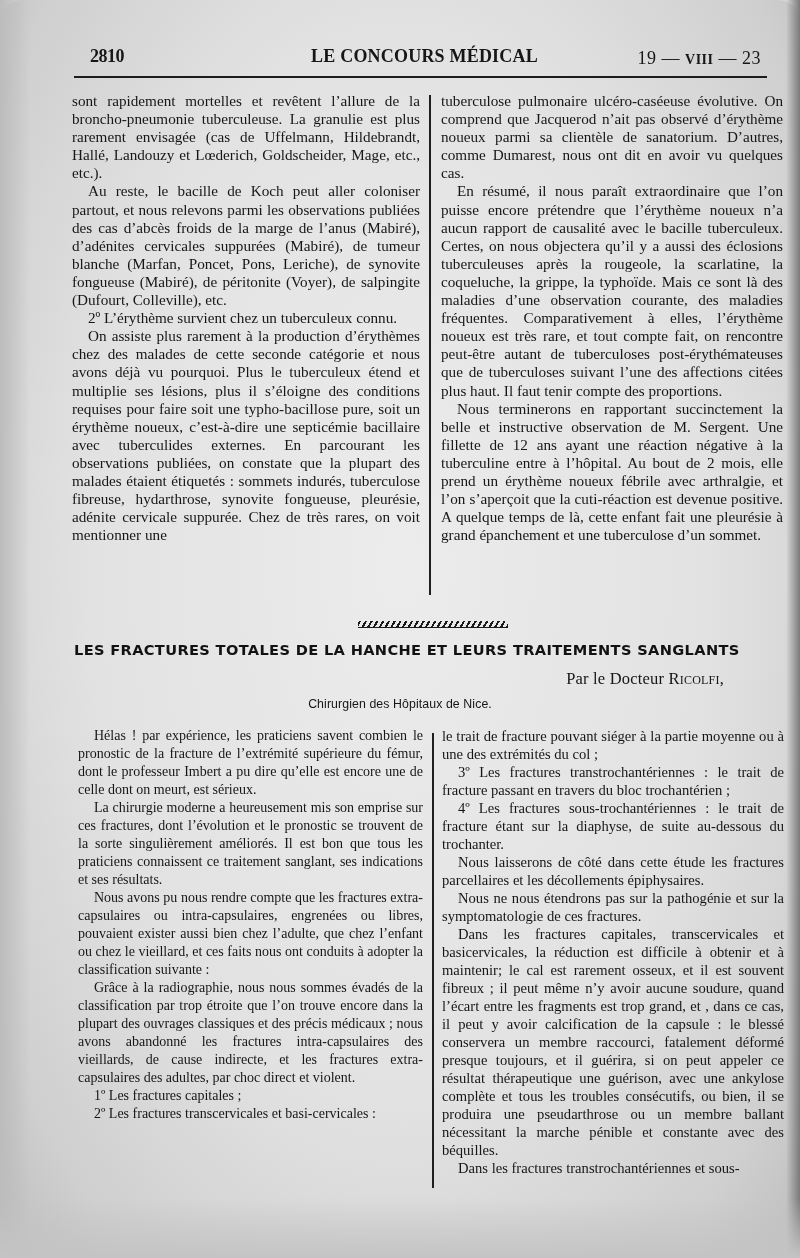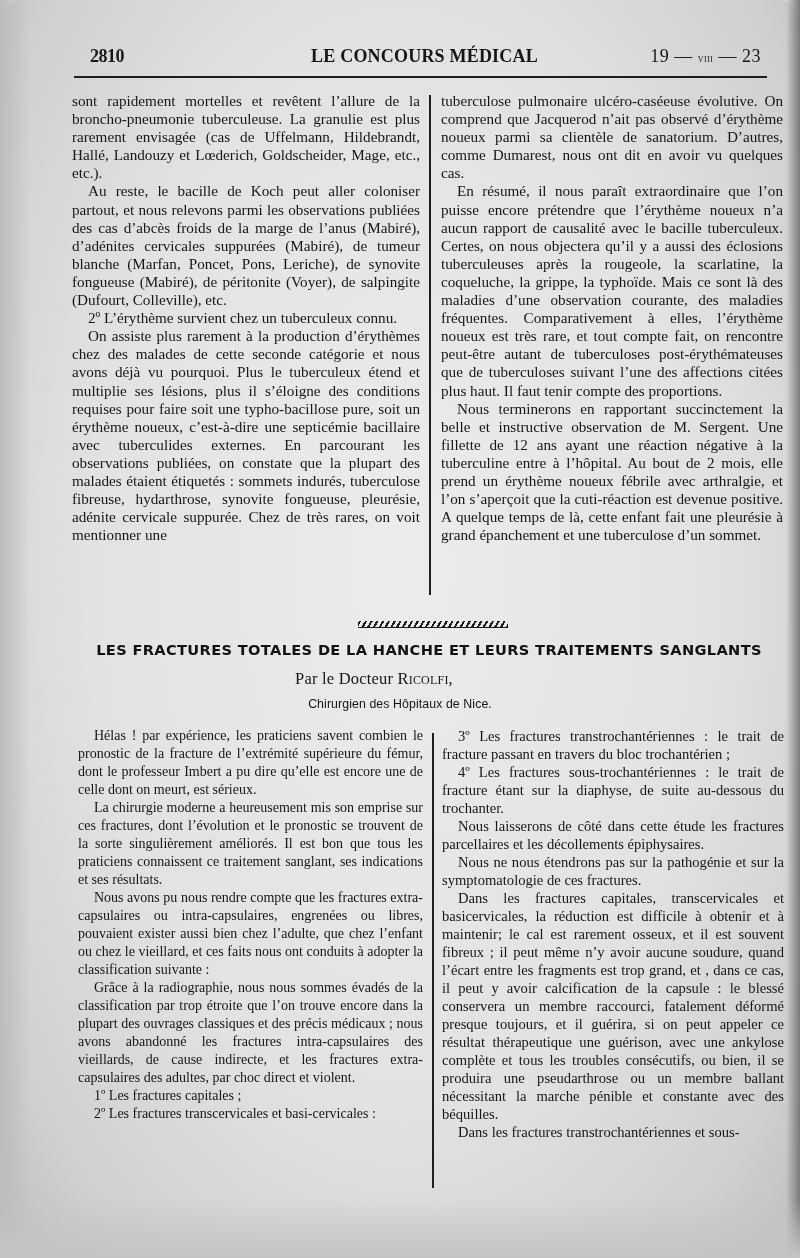--- a/index.html
+++ b/index.html
@@ -30,21 +30,21 @@
   }
 
   
   .running-head {
     position: absolute; left: 74px; top: 44px; width: 693px; height: 28px;
     font-size: 18px; font-weight: bold;
   }
   .running-head .pnum { position: absolute; left: 16px; top: 2px; letter-spacing: -0.5px; }
   .running-head .journal { position: absolute; left: 8px; right: 0; top: 2px; text-align: center; letter-spacing: 0.2px; }
   .running-head .date { position: absolute; right: 6px; top: 2px; font-weight: normal; letter-spacing: 0.5px; }
-  .running-head .date .roman { font-variant: small-caps; font-size: 12px; font-weight: normal; }
+  .running-head .date .roman { font-variant: small-caps; font-size: 20px; font-weight: bold; }
   .head-rule {
     position: absolute; left: 74px; top: 76px; width: 693px; height: 2px; background: #1c1c1c;
   }
 
   
   .col {
     position: absolute; font-size: 15.2px; line-height: 18.1px; text-align: justify;
   }
   .col p { margin: 0; }
   .col p.indent { text-indent: 16px; }
@@ -62,24 +62,24 @@
     position: absolute; left: 358px; top: 621px; width: 150px; height: 6px;
     background: repeating-linear-gradient(-60deg, #1a1a1a 0 2px, transparent 2px 5px);
     border-bottom: 1px solid #1a1a1a;
   }
 
   
   .article-title {
     position: absolute; left: 74px; top: 641px; width: 710px;
     font-family: "DejaVu Sans", "Liberation Sans", sans-serif;
     font-weight: bold; font-size: 14.6px; letter-spacing: 0.35px;
-    text-align: center; white-space: nowrap; color: #121212;
+    white-space: nowrap; color: #121212;
   }
   .byline {
-    position: absolute; left: 12px; top: 669px; width: 724px; text-align: center;
+    position: absolute; left: 0; top: 669px; width: 724px; text-align: right;
     font-size: 16.5px; letter-spacing: 0.2px;
   }
   .byline .author { font-variant: small-caps; }
   .affiliation {
     position: absolute; left: 0; top: 696px; width: 800px; text-align: center;
     font-family: "Liberation Sans", "DejaVu Sans", sans-serif; font-size: 13.4px; letter-spacing: 0.1px;
     transform: scaleX(0.92);
   }
 </style>
 </head>
@@ -126,20 +126,21 @@
   <div class="col col-bot-left" id="art-left">
       <p class="indent">Hélas ! par expérience, les praticiens savent combien le pronostic de la fracture de l’extrémité supérieure du fémur, dont le professeur Imbert a pu dire qu’elle est encore une de celle dont on meurt, est sérieux.</p>
       <p class="indent">La chirurgie moderne a heureusement mis son emprise sur ces fractures, dont l’évolution et le pronostic se trouvent de la sorte singulièrement améliorés. Il est bon que tous les praticiens connaissent ce traitement sanglant, ses indications et ses résultats.</p>
       <p class="indent">Nous avons pu nous rendre compte que les fractures extra-capsulaires ou intra-capsulaires, engrenées ou libres, pouvaient exister aussi bien chez l’adulte, que chez l’enfant ou chez le vieillard, et ces faits nous ont conduits à adopter la classification suivante :</p>
       <p class="indent">Grâce à la radiographie, nous nous sommes évadés de la classification par trop étroite que l’on trouve encore dans la plupart des ouvrages classiques et des précis médicaux ; nous avons abandonné les fractures intra-capsulaires des vieillards, de cause indirecte, et les fractures extra-capsulaires des adultes, par choc direct et violent.</p>
       <p class="indent">1º Les fractures capitales ;</p>
       <p class="indent">2º Les fractures transcervicales et basi-cervicales :</p>
     </div>
   <div class="col-rule rule-bot"></div>
   <div class="col col-bot-right" id="art-right">
+      <p>le trait de fracture pouvant siéger à la partie moyenne ou à une des extrémités du col ;</p>
       <p class="indent">3º Les fractures transtrochantériennes : le trait de fracture passant en travers du bloc trochantérien ;</p>
       <p class="indent">4º Les fractures sous-trochantériennes : le trait de fracture étant sur la diaphyse, de suite au-dessous du trochanter.</p>
       <p class="indent">Nous laisserons de côté dans cette étude les fractures parcellaires et les décollements épiphysaires.</p>
       <p class="indent">Nous ne nous étendrons pas sur la pathogénie et sur la symptomatologie de ces fractures.</p>
       <p class="indent">Dans les fractures capitales, transcervicales et basicervicales, la réduction est difficile à obtenir et à maintenir; le cal est rarement osseux, et il est souvent fibreux ; il peut même n’y avoir aucune soudure, quand l’écart entre les fragments est trop grand, et , dans ce cas, il peut y avoir calcification de la capsule : le blessé conservera un membre raccourci, fatalement déformé presque toujours, et il guérira, si on peut appeler ce résultat thérapeutique une guérison, avec une ankylose complète et tous les troubles consécutifs, ou bien, il se produira une pseudarthrose ou un membre ballant nécessitant la marche pénible et constante avec des béquilles.</p>
       <p class="indent">Dans les fractures transtrochantériennes et sous-</p>
     </div>
 </div>
 
 </body></html>

